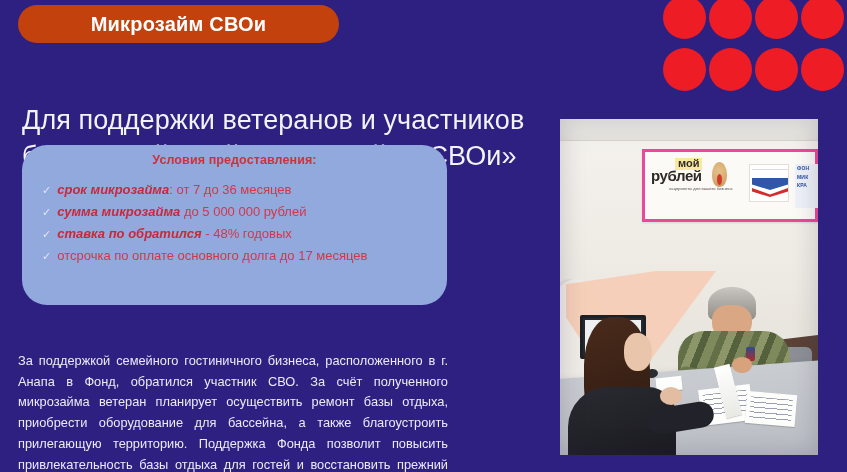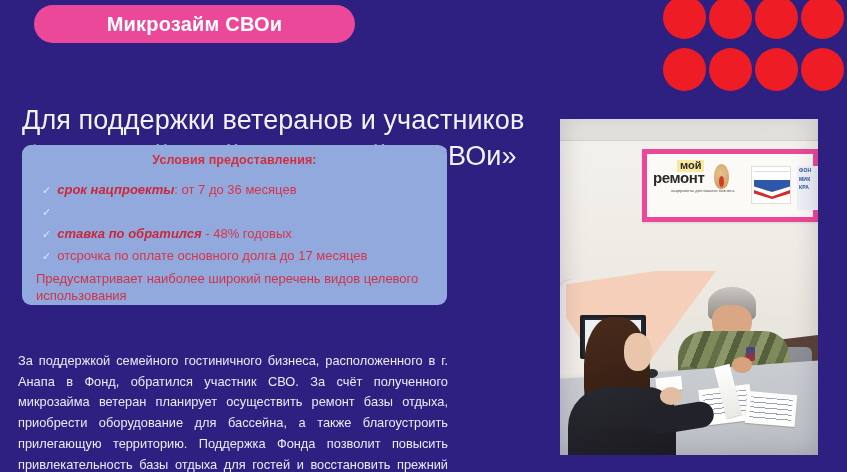--- a/index.html
+++ b/index.html
@@ -31,23 +31,23 @@
     position: absolute;
     left: 1px; top: 2px;
     width: 43px; height: 43px;
     border-radius: 50%;
     background: #ee1c24;
   }
 
   
   #badge {
     position: absolute;
-    left: 34px; top: 5px;
+    left: 18px; top: 5px;
     width: 321px; height: 38px;
-    background: #ec4899;
+    background: #c2410c;
     border-radius: 19px;
     display: flex;
     align-items: center;
     justify-content: center;
   }
   #badge-label {
     color: #ffffff;
     font-size: 20px;
     font-weight: bold;
     letter-spacing: .2px;
@@ -66,21 +66,21 @@
     letter-spacing: .1px;
     margin-top: 48px;
   }
 
   
   #conditions-card {
     position: absolute;
     left: 22px; top: 145px;
     width: 425px; height: 160px;
     background: #92a9dd;
-    border-radius: 9px;
+    border-radius: 25px;
     padding: 8px 14px 10px 14px;
   }
   #conditions-title {
     text-align: center;
     color: #d22f3d;
     font-size: 12.5px;
     font-weight: bold;
     letter-spacing: .1px;
     margin-bottom: 16px;
   }
@@ -162,21 +162,21 @@
     width: 64px; height: 120px;
     border-radius: 50%;
     background: #f0ece7;
     box-shadow: -6px 0 0 #e3ded7;
   }
   
   .ph-board {
     position: absolute; left: 82px; top: 30px;
     width: 176px; height: 73px;
     background: #fbfaf7;
-    border: 5px solid #ec4899;
+    border: 3px solid #ec4899;
     box-shadow: 0 1px 2px rgba(0,0,0,.10);
   }
   .ph-logo-my {
     position: absolute; left: 30px; top: 6px;
     font-size: 11px; font-weight: bold; color: #2e2a28;
     background: #f7e9a0; padding: 0 3px; line-height: 1.05;
   }
   .ph-logo-biz {
     position: absolute; left: 6px; top: 16px;
     font-size: 15px; font-weight: bold; color: #2e2a28;
@@ -391,49 +391,49 @@
     <span id="badge-label">Микрозайм СВОи</span>
   </div>
 
   <h1 id="headline">Для поддержки ветеранов и участников боевых действий введен займ «СВОи»</h1>
 
   <div id="conditions-card">
     <div id="conditions-title">Условия предоставления:</div>
     <ul class="cond-list">
       <li class="cond-item">
         <span class="check-icon">✓</span>
-        <span class="cond-text"><span class="em">срок нацпроекты</span><span class="plain">: от 7 до 36 месяцев</span></span>
+        <span class="cond-text"><span class="em">срок микрозайма</span><span class="plain">: от 7 до 36 месяцев</span></span>
       </li>
       <li class="cond-item">
         <span class="check-icon">✓</span>
+        <span class="cond-text"><span class="em">сумма микрозайма</span><span class="plain"> до 5 000 000 рублей</span></span>
       </li>
       <li class="cond-item">
         <span class="check-icon">✓</span>
         <span class="cond-text"><span class="em">ставка по обратился</span><span class="plain"> - 48% годовых</span></span>
       </li>
       <li class="cond-item">
         <span class="check-icon">✓</span>
         <span class="cond-text"><span class="plain">отсрочка по оплате основного долга до 17 месяцев</span></span>
       </li>
     </ul>
-    <p id="conditions-note">Предусматривает наиболее широкий перечень видов целевого использования</p>
   </div>
 
   <p id="body-paragraph">За поддержкой семейного гостиничного бизнеса, расположенного в г. Анапа в Фонд, обратился участник СВО. За счёт полученного микрозайма ветеран планирует осуществить ремонт базы отдыха, приобрести оборудование для бассейна, а также благоустроить прилегающую территорию. Поддержка Фонда позволит повысить привлекательность базы отдыха для гостей и восстановить прежний уровень турпотока.</p>
 
   <div id="photo-frame">
     <div id="photo">
       <div class="ph-ceiling"></div>
       <div class="ph-wall"></div>
       <div class="ph-swoosh2"></div>
       <div class="ph-swoosh"></div>
 
       <div class="ph-board">
         <span class="ph-logo-my">мой</span>
-        <span class="ph-logo-biz">ремонт</span>
+        <span class="ph-logo-biz">рублей</span>
         <span class="ph-logo-sub">нацпроекты
 для вашего бизнеса</span>
         <span class="ph-logo-seal"></span>
         <span class="ph-flag">
           <i class="f1"></i>
             <i class="f2"></i>
             <i class="f3"></i>
         </span>
         <span class="ph-board-right">
           <span>ФОН</span>

